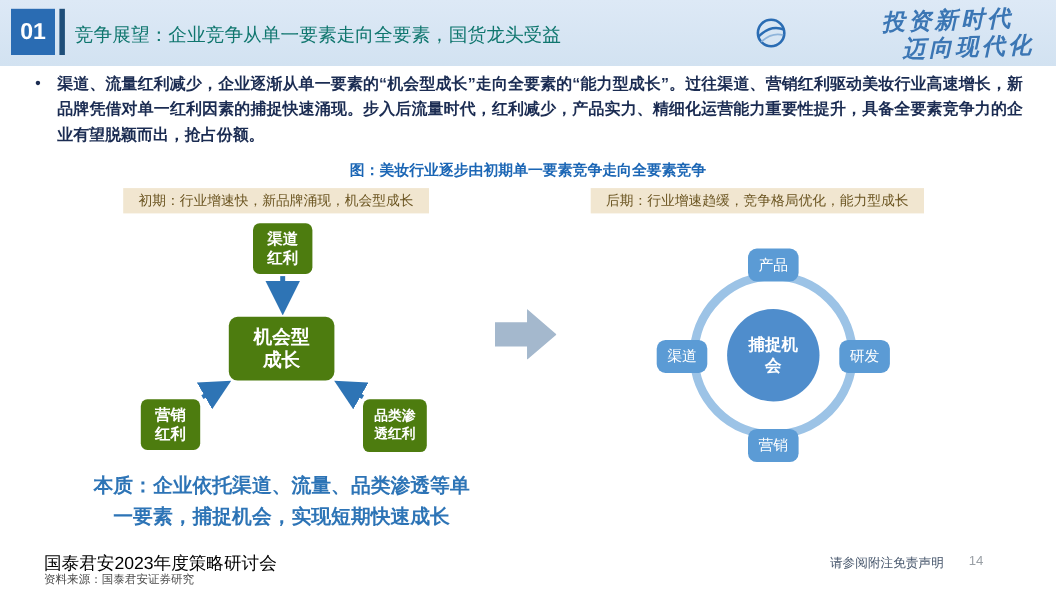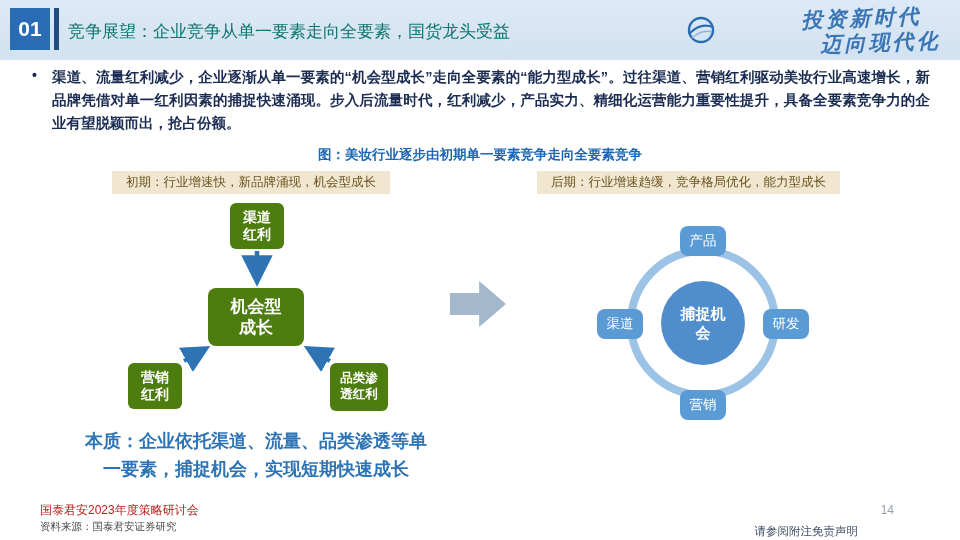--- a/index.html
+++ b/index.html
@@ -66,23 +66,23 @@
   #node-channel{left:597px;top:309px;}
   #node-rd{left:763px;top:309px;}
   #node-sales{left:680px;top:390px;}
 
   
   .essence{position:absolute;color:#2d74b6;font-weight:bold;font-size:18px;text-align:center;line-height:1.55;}
   #essence-left{left:78px;top:428px;width:356px;}
   #essence-right{left:528px;top:430px;width:356px;}
 
   
-  .foot-event{position:absolute;left:40px;top:502px;font-size:12px;color:#b91c1c;}
+  .foot-event{position:absolute;left:40px;top:502px;font-size:16px;color:#000000;}
   .foot-source{position:absolute;left:40px;top:520px;font-size:10.5px;color:#4a4a4a;text-align:center;}
-  .foot-disclaimer{position:absolute;right:102px;top:524px;font-size:11.5px;color:#44546a;}
+  .foot-disclaimer{position:absolute;right:102px;top:504px;font-size:11.5px;color:#44546a;}
   .foot-page{position:absolute;right:66px;top:503px;font-size:12px;color:#9aa0a6;}
 </style>
 </head>
 <body>
 
 <div class="slide">
 
   <div class="topband"></div>
   <div class="numbox">01</div>
   <div class="numbar"></div>

